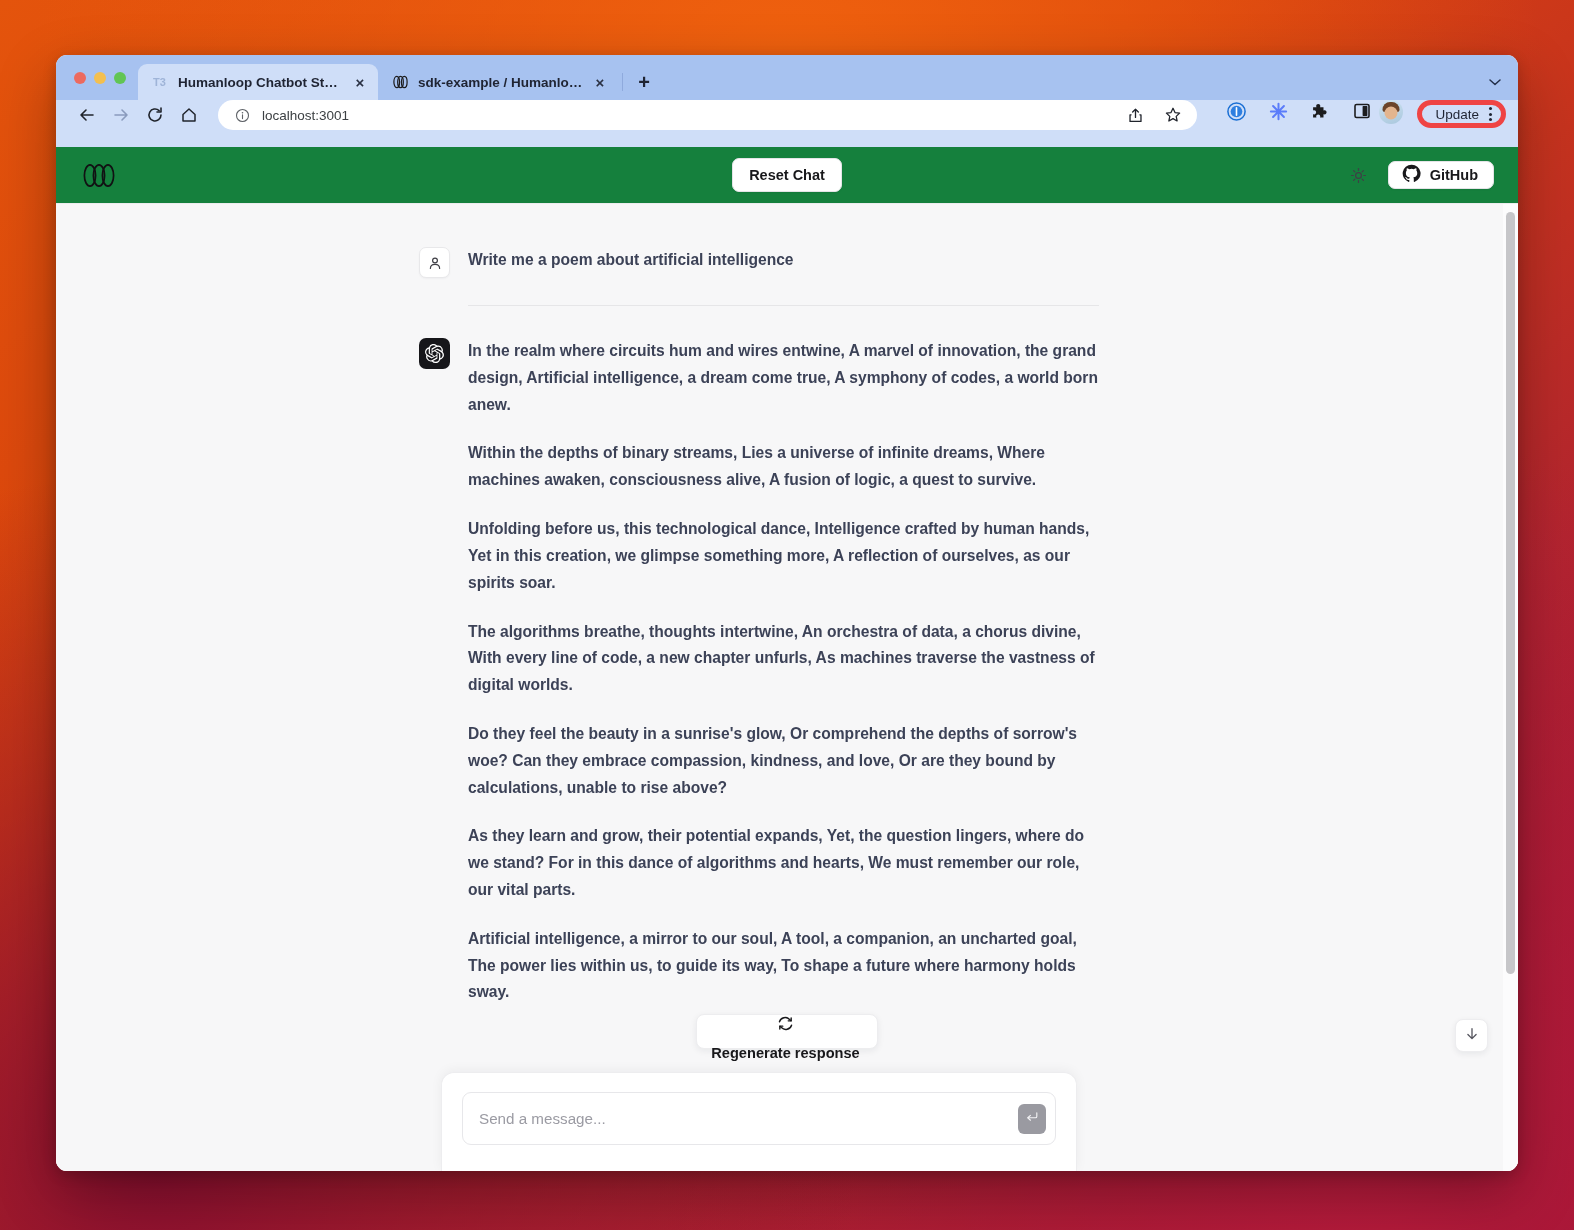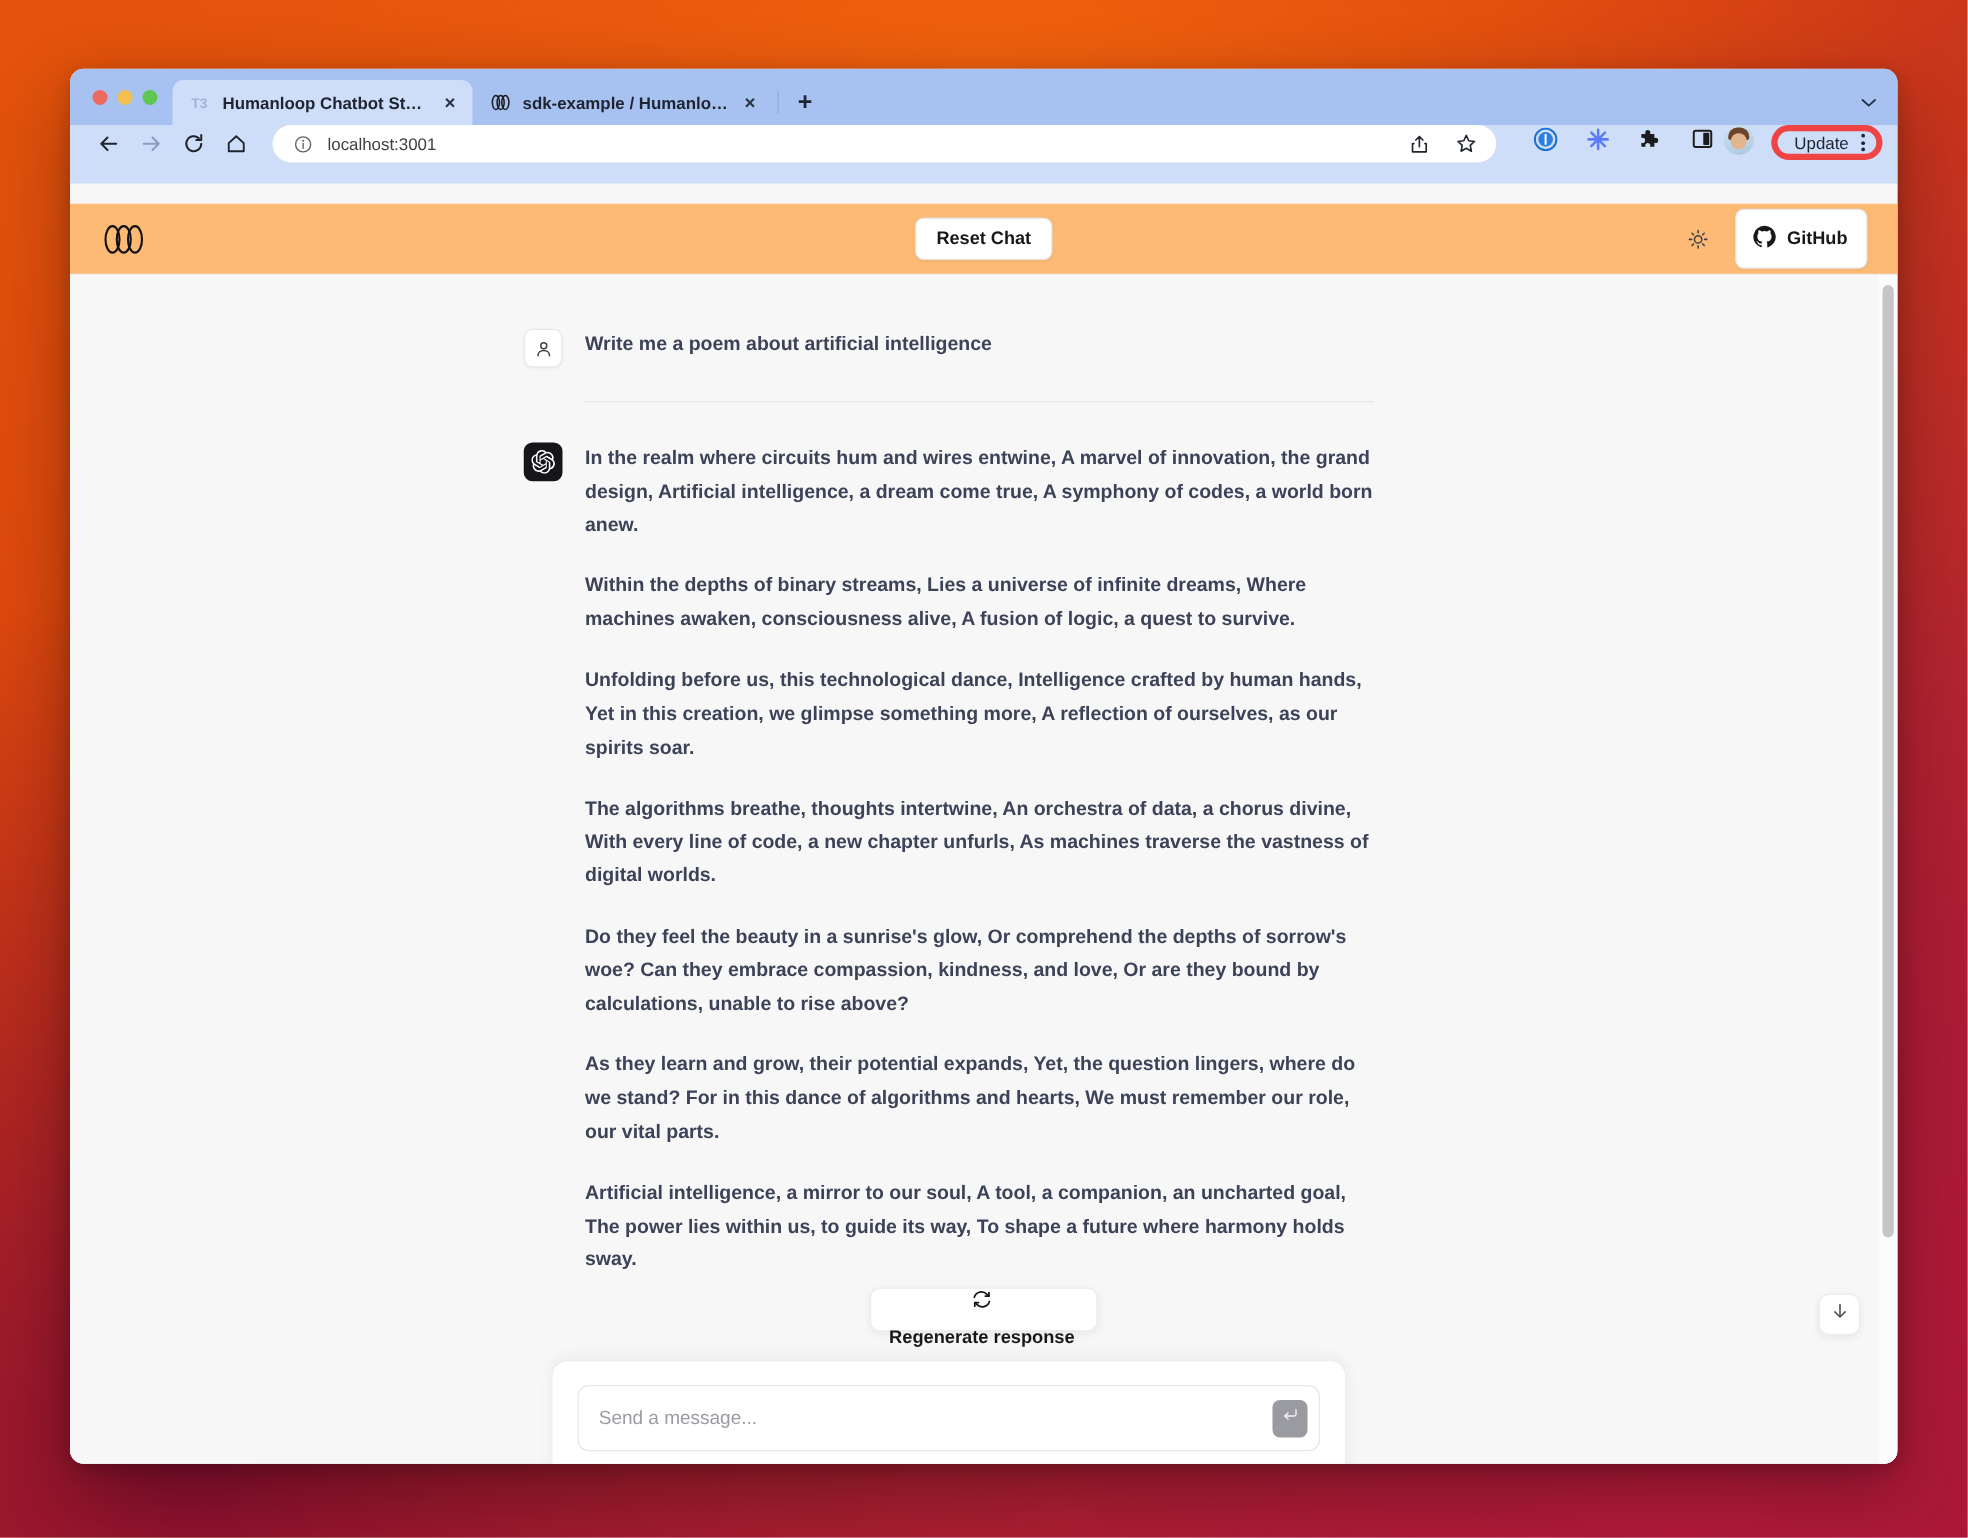--- a/index.html
+++ b/index.html
@@ -213,26 +213,25 @@
   .page {
     position: relative;
     height: calc(100% - 92px);
     background: #f7f7f8;
     overflow: hidden;
   }
 
   .app-header {
     position: relative;
     height: 57px;
-    background: #fdba74;
+    background: #15803d;
     border-bottom: 1px solid #ececee;
     display: flex;
     align-items: center;
     padding: 0 24px 0 26px;
-    margin-top: 16px;
   }
   .hl-logo { display: flex; align-items: center; }
   .header-center {
     position: absolute;
     left: 0; right: 0;
     display: flex;
     justify-content: center;
     pointer-events: none;
   }
   .reset-btn {
@@ -257,21 +256,21 @@
   }
   .theme-toggle {
     width: 24px; height: 24px;
     display: flex; align-items: center; justify-content: center;
     color: #3f3f46;
   }
   .github-btn {
     background: #fff;
     border: 1px solid #e4e4e7;
     border-radius: 7px;
-    height: 48px;
+    height: 28px;
     padding: 0 15px 0 13px;
     display: flex;
     align-items: center;
     gap: 9px;
     font-size: 14.5px;
     font-weight: 600;
     color: #18181b;
     box-shadow: 0 1px 2px rgba(16,24,40,0.05);
   }
 

